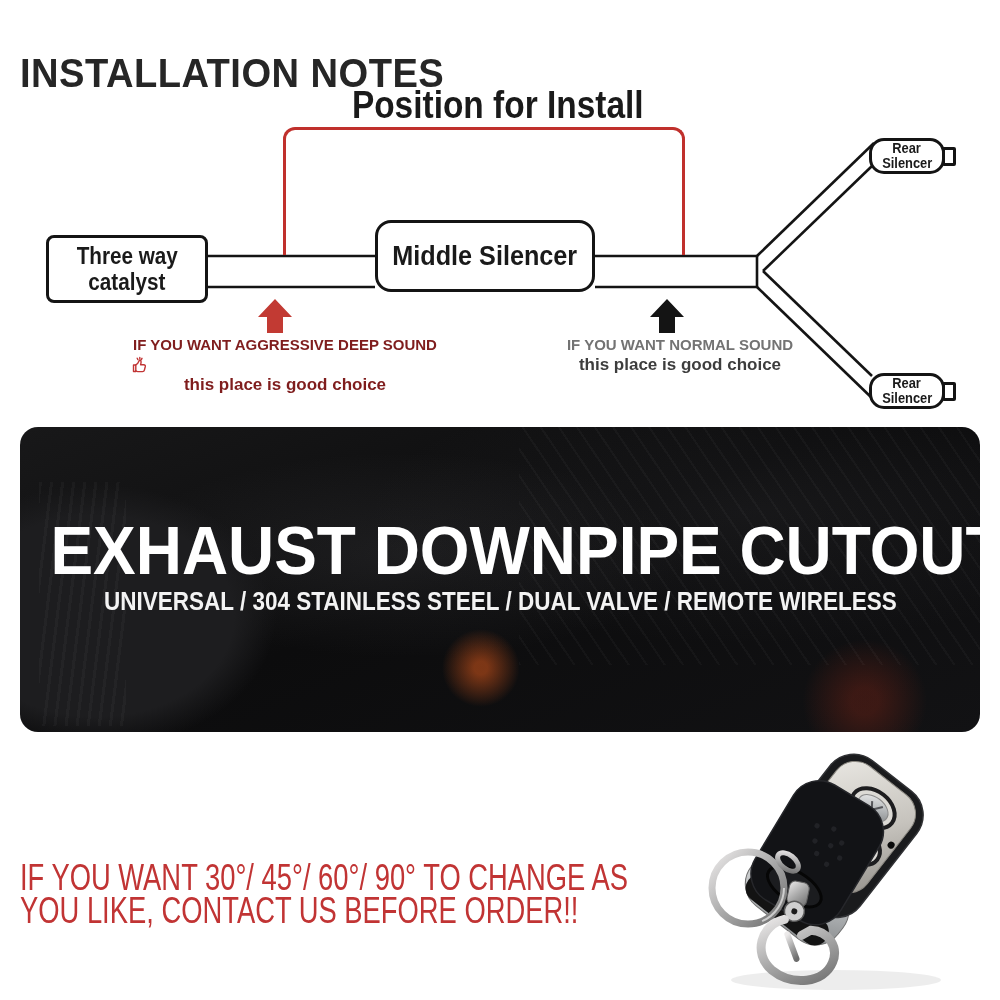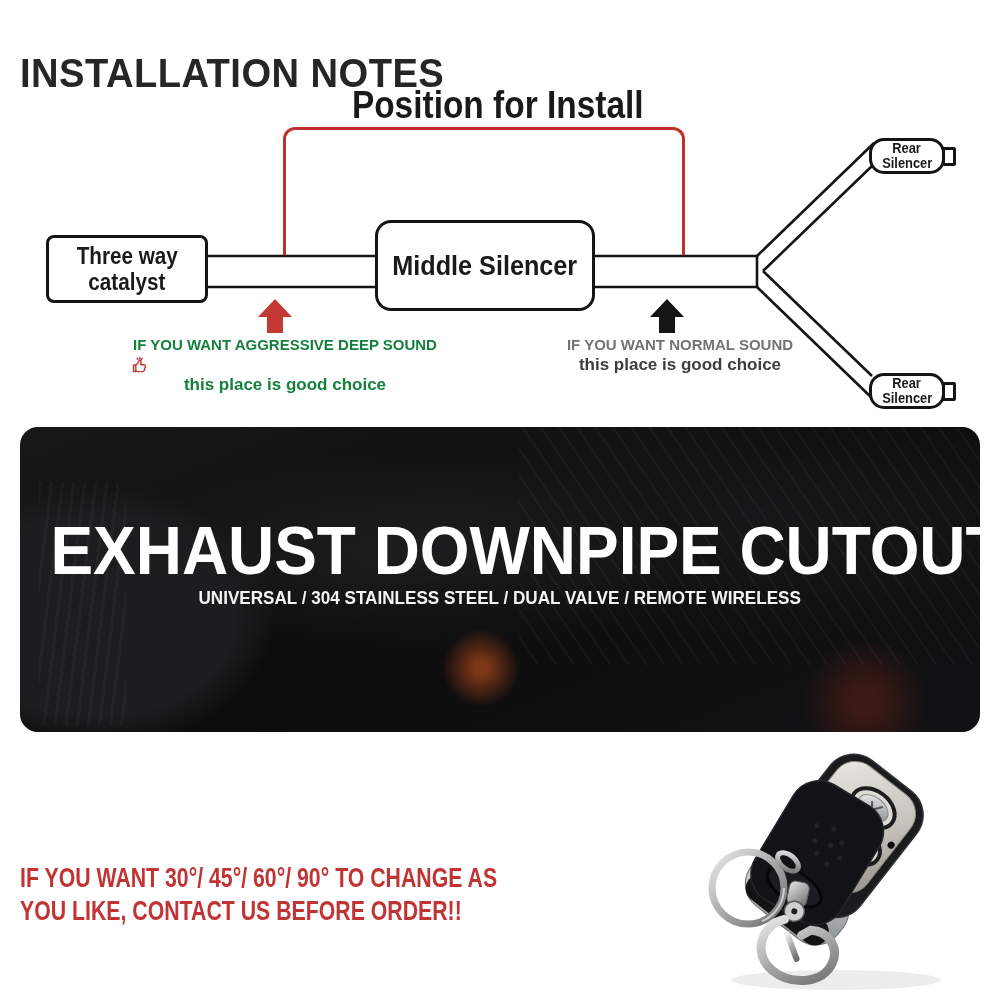--- a/index.html
+++ b/index.html
@@ -13,59 +13,59 @@
   .h-main .cx{transform:scaleX(.93);transform-origin:left center;}
   
   .pos-label{left:332px;top:84px;width:300px;text-align:center;font-size:38px;font-weight:800;color:#1a1a1a;}
   .pos-label .cx{transform:scaleX(.88);transform-origin:center;}
   .bracket{left:283px;top:127px;width:402px;height:128px;border:3px solid #c0302c;border-bottom:none;
            border-radius:12px 12px 0 0;box-sizing:border-box;}
   .dbox{background:#fff;border:3px solid #141414;box-sizing:border-box;display:flex;flex-direction:column;
         align-items:center;justify-content:center;text-align:center;font-weight:800;color:#1a1a1a;}
   .box-threeway{left:46px;top:235px;width:162px;height:68px;border-radius:8px;font-size:23px;line-height:26px;}
   .box-threeway .cx{transform:scaleX(.9);transform-origin:center;}
-  .box-middle{left:375px;top:220px;width:220px;height:91px;border-radius:16px;font-size:28px;}
+  .box-middle{left:375px;top:220px;width:220px;height:72px;border-radius:16px;font-size:28px;}
   .box-middle .cx{transform:scaleX(.9);transform-origin:center;}
   .box-rear{width:76px;height:36px;border-radius:15px;font-size:14px;line-height:15px;}
   .box-rear .cx{transform:scaleX(.92);transform-origin:center;}
   .box-rear-top{left:869px;top:138px;}
   .box-rear-bottom{left:869px;top:373px;}
   .rear-tab{width:14px;height:19px;border:3px solid #141414;box-sizing:border-box;background:#fff;border-radius:2px;}
   .rear-tab-top{left:942px;top:147px;}
   .rear-tab-bottom{left:942px;top:382px;}
   .note{width:310px;text-align:center;}
   .note-title{font-size:15px;font-weight:800;letter-spacing:0;}
   .note-sub{font-size:17px;font-weight:bold;}
-  .note-red{color:#15803d;text-align:center;}
+  .note-red{color:#7f1d1d;text-align:center;}
   .note-aggr-title{left:130px;top:336px;}
   .note-aggr-sub{left:130px;top:355px;}
   .note-norm-title{left:525px;top:336px;color:#737373;}
   .note-norm-sub{left:525px;top:355px;color:#3d3d3d;}
   .thumb-icon{vertical-align:-4px;margin-right:6px;}
   
   .banner{left:20px;top:427px;width:960px;height:305px;border-radius:18px;overflow:hidden;
     background:
       radial-gradient(circle at 48% 79%, rgba(216,88,28,.55) 0 1.2%, rgba(216,88,28,0) 7%),
       radial-gradient(circle at 88% 90%, rgba(160,44,24,.30) 0 1.5%, rgba(160,44,24,0) 7%),
       radial-gradient(ellipse 26% 60% at 8% 62%, #1d1d1f 0 55%, rgba(29,29,31,0) 72%),
       radial-gradient(ellipse 42% 48% at 40% 42%, rgba(110,110,116,.16), rgba(110,110,116,0) 70%),
       radial-gradient(ellipse 55% 60% at 76% 28%, rgba(88,88,94,.14), rgba(88,88,94,0) 72%),
       linear-gradient(158deg,#181819 0%,#0c0c0d 48%,#121214 100%);}
   .banner::before{content:"";position:absolute;left:52%;top:0;width:48%;height:78%;opacity:.55;
       background:repeating-linear-gradient(56deg, rgba(255,255,255,.055) 0 2px, rgba(255,255,255,0) 2px 15px);}
   .banner::after{content:"";position:absolute;left:2%;top:18%;width:9%;height:80%;opacity:.5;
       background:repeating-linear-gradient(97deg, rgba(255,255,255,.06) 0 3px, rgba(255,255,255,0) 3px 11px);}
   .banner-title{left:0;top:84px;width:100%;text-align:center;font-size:68px;font-weight:800;color:#ffffff;z-index:2;}
   .banner-title .cx{transform:scaleX(.94);transform-origin:center;}
-  .banner-sub{left:0;top:160px;width:100%;text-align:center;font-size:19px;font-weight:700;color:#f3f3f3;z-index:2;}
+  .banner-sub{left:0;top:160px;width:100%;text-align:center;font-size:25px;font-weight:700;color:#f3f3f3;z-index:2;}
   .banner-sub .cx{transform:scaleX(.9);transform-origin:center;}
   
   .statement{left:20px;top:766px;font-size:36px;font-weight:800;color:#141414;line-height:43px;}
   .statement .cx{transform:scaleX(.8);transform-origin:left center;}
-  .warning{left:20px;top:861px;font-size:28px;font-weight:700;color:#c13434;line-height:33px;}
+  .warning{left:20px;top:861px;font-size:36px;font-weight:400;color:#c13434;line-height:33px;}
   .warning .cx{transform:scaleX(.76);transform-origin:left center;}
   svg{display:block;}
   .diagram-svg{left:0;top:0;pointer-events:none;}
   .remote{left:686px;top:742px;}
 </style>
 </head>
 <body>
 
 <div class="page">
 

